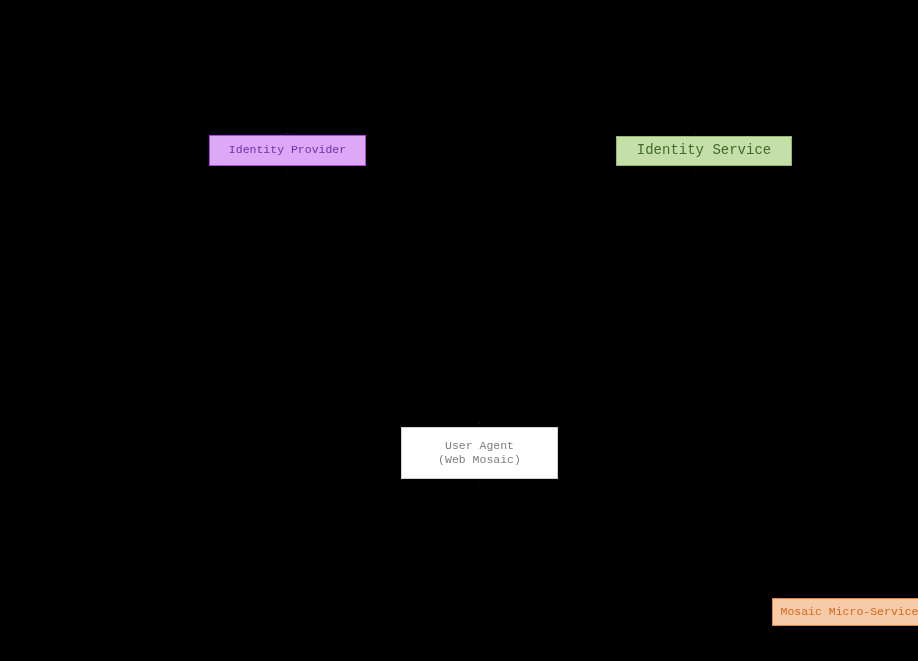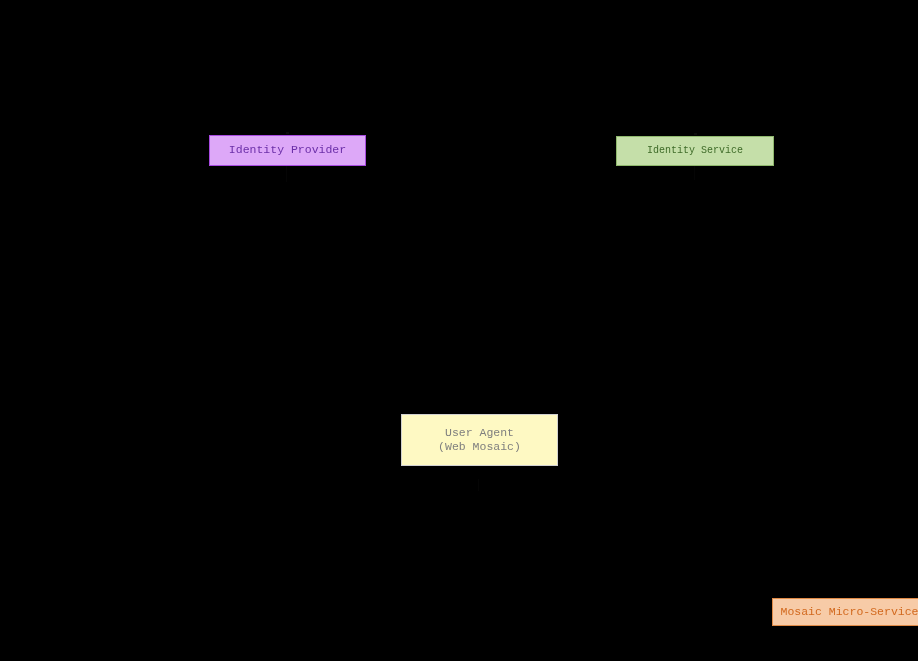--- a/index.html
+++ b/index.html
@@ -49,29 +49,29 @@
   }
   
   #node-identity-provider {
     left: 177px;  top: 135px;  width: 157px; height: 31px;
     background: #dda8f8;
     border-color: #a84ae0;
     color: #6b2fa8;
     font-size: 11.5px;
   }
   #node-identity-service {
-    left: 584px;  top: 136px;  width: 158px; height: 30px;
+    left: 584px;  top: 136px;  width: 176px; height: 30px;
     background: #c5dfa9;
     border-color: #8fb86d;
     color: #3f6b29;
-    font-size: 10px;
+    font-size: 14px;
   }
   #node-user-agent {
-    left: 369px;  top: 414px;  width: 157px; height: 52px;
-    background: #fef9c3;
+    left: 369px;  top: 427px;  width: 157px; height: 52px;
+    background: #ffffff;
     border-color: #d0d0d0;
     color: #7f7f7f;
     font-size: 11.5px;
   }
   #node-mosaic-micro-service {
     left: 740px;  top: 598px;  width: 155px; height: 28px;
     background: #f7cba7;
     border-color: #e08a46;
     color: #d2691e;
     font-size: 11.5px;

